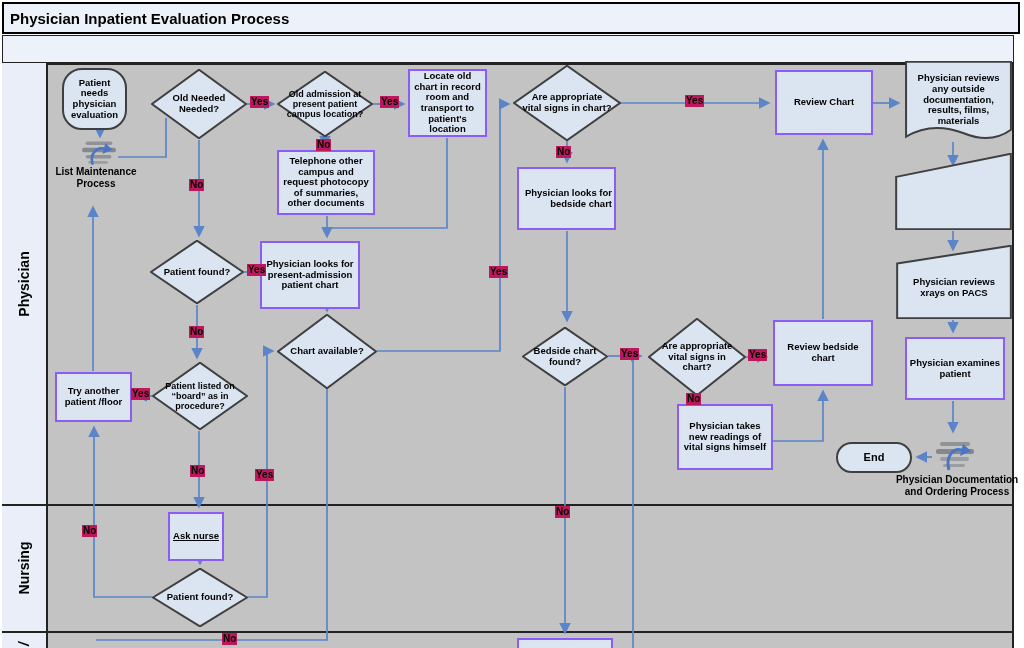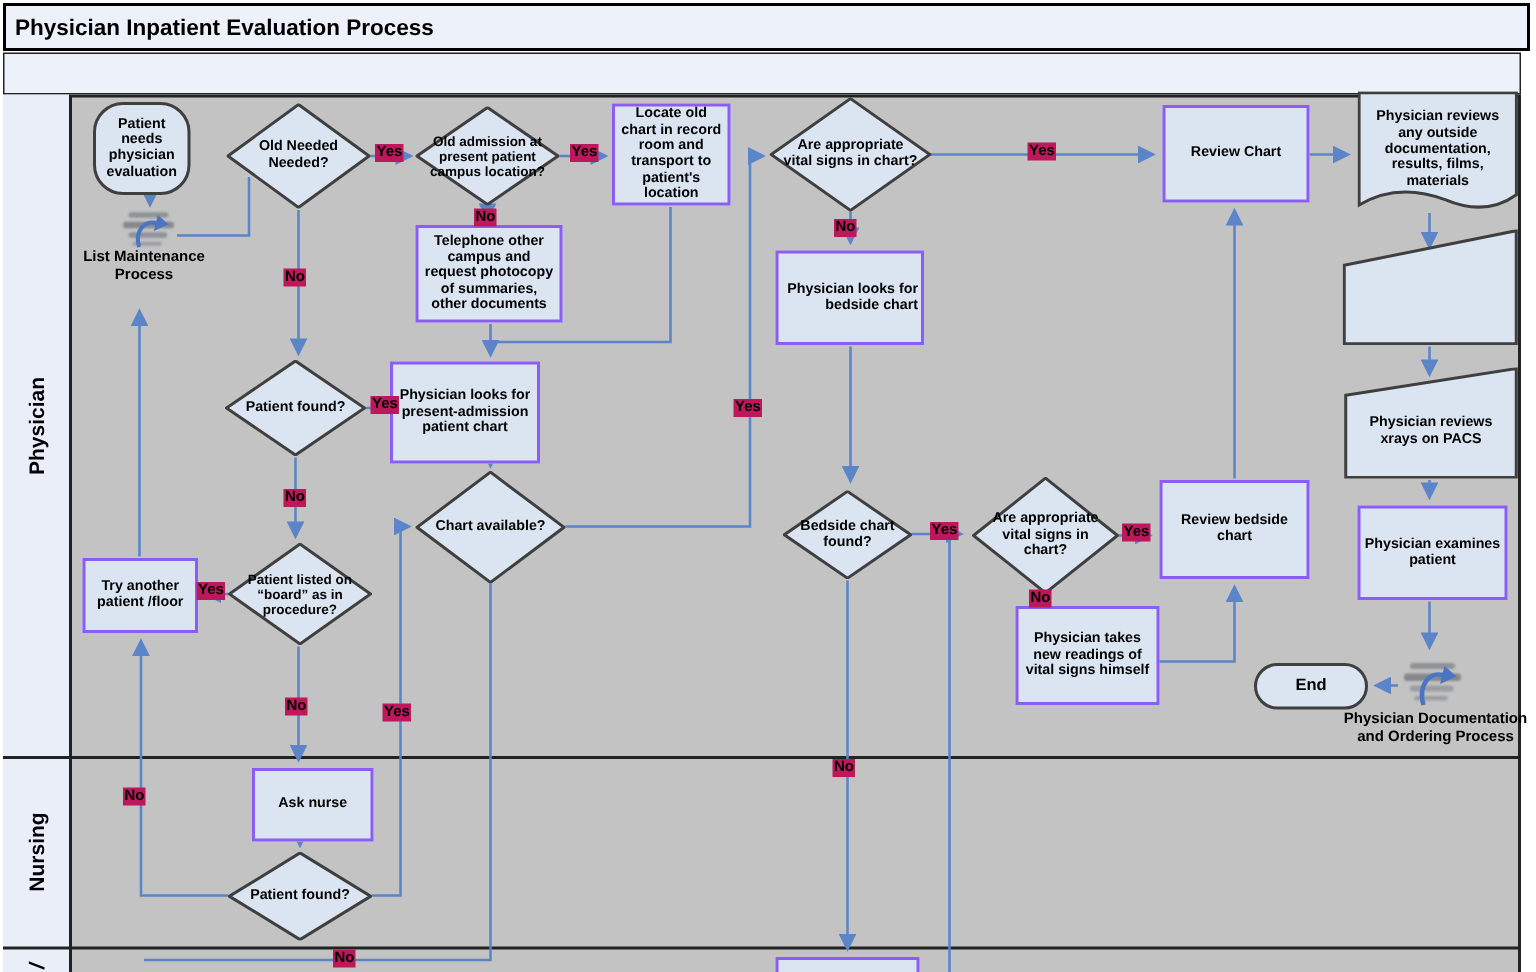--- a/index.html
+++ b/index.html
@@ -237,21 +237,21 @@
         <rect x="3" y="11" width="38" height="5" rx="2" fill="#85888c"></rect>
         <rect x="7" y="19" width="29" height="4" rx="2" fill="#9a9da1"></rect>
         <rect x="10" y="26" width="22" height="3" rx="1.5" fill="#9a9da1"></rect>
       </g>
       <path d="M16,32 C12,18 21,8 31,13" stroke="#4a74c4" stroke-width="3" fill="none"></path>
       <path d="M30,6 L38,13 L27,18 Z" fill="#4a74c4"></path>
     </svg>
   </div>
   <div class="icon-label" style="left:893px;top:474px;width:128px;">Physician Documentation and Ordering Process</div>
 
-  <div class="nd box" style="left:168px;top:512px;width:81px;height:49px;">
+  <div class="nd box" style="left:168px;top:512px;width:56px;height:49px;text-decoration:underline;">
       <span>Ask nurse</span>
     </div>
 
   <div class="nd shape diamond" style="left:152px;top:568px;width:96px;height:59px;">
     <svg viewBox="0 0 100 100" preserveAspectRatio="none">
         <polygon points="50,1 99,50 50,99 1,50" fill="#dbe5f2" stroke="#3f3f3f" stroke-width="2" vector-effect="non-scaling-stroke"></polygon>
       </svg>
     <span>Patient found?</span>
     </div>
 

